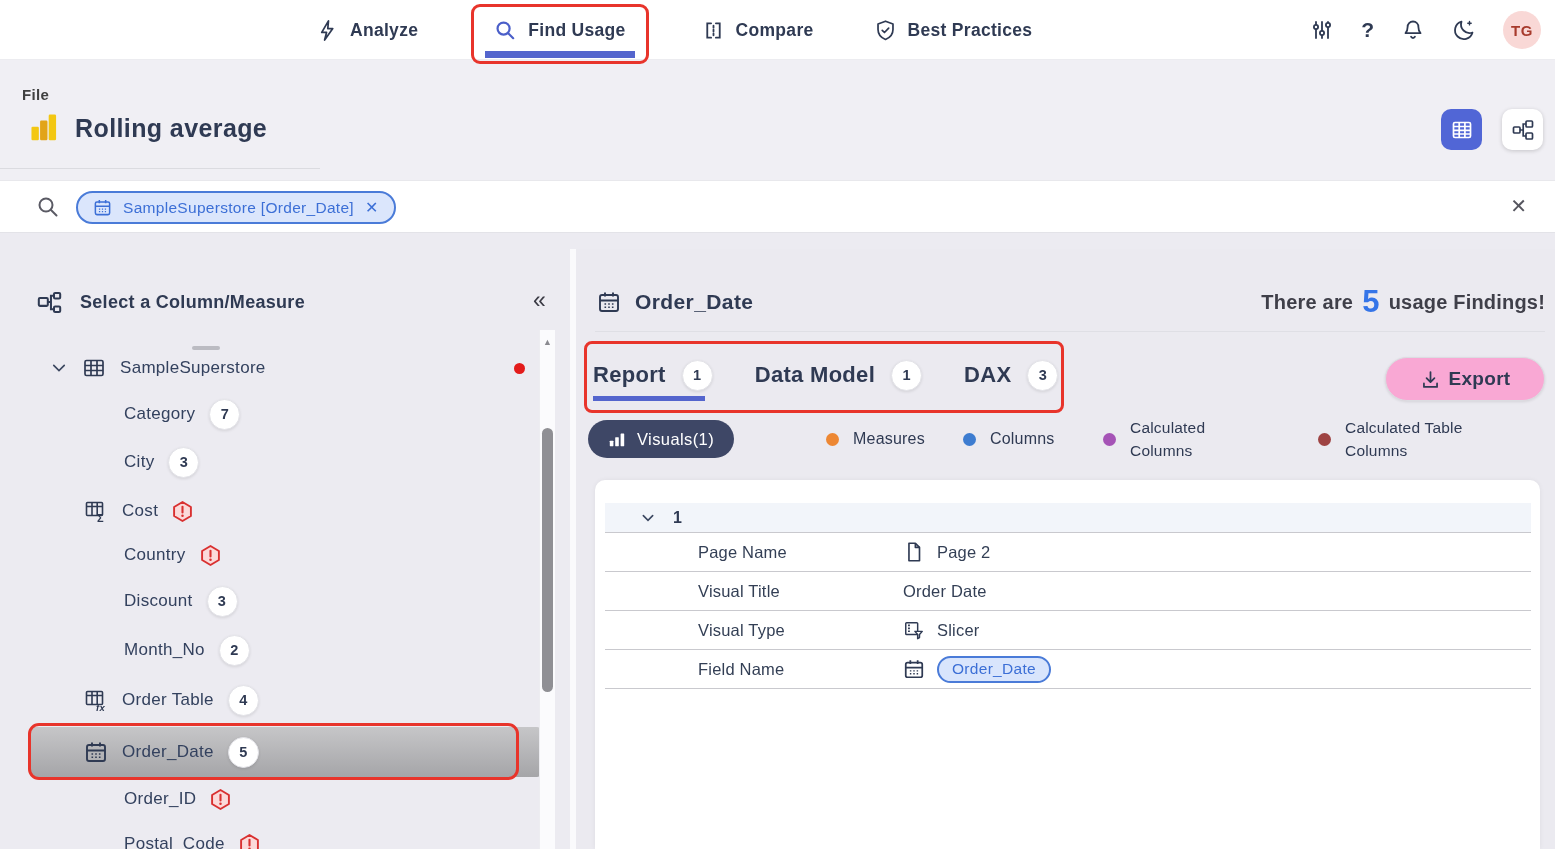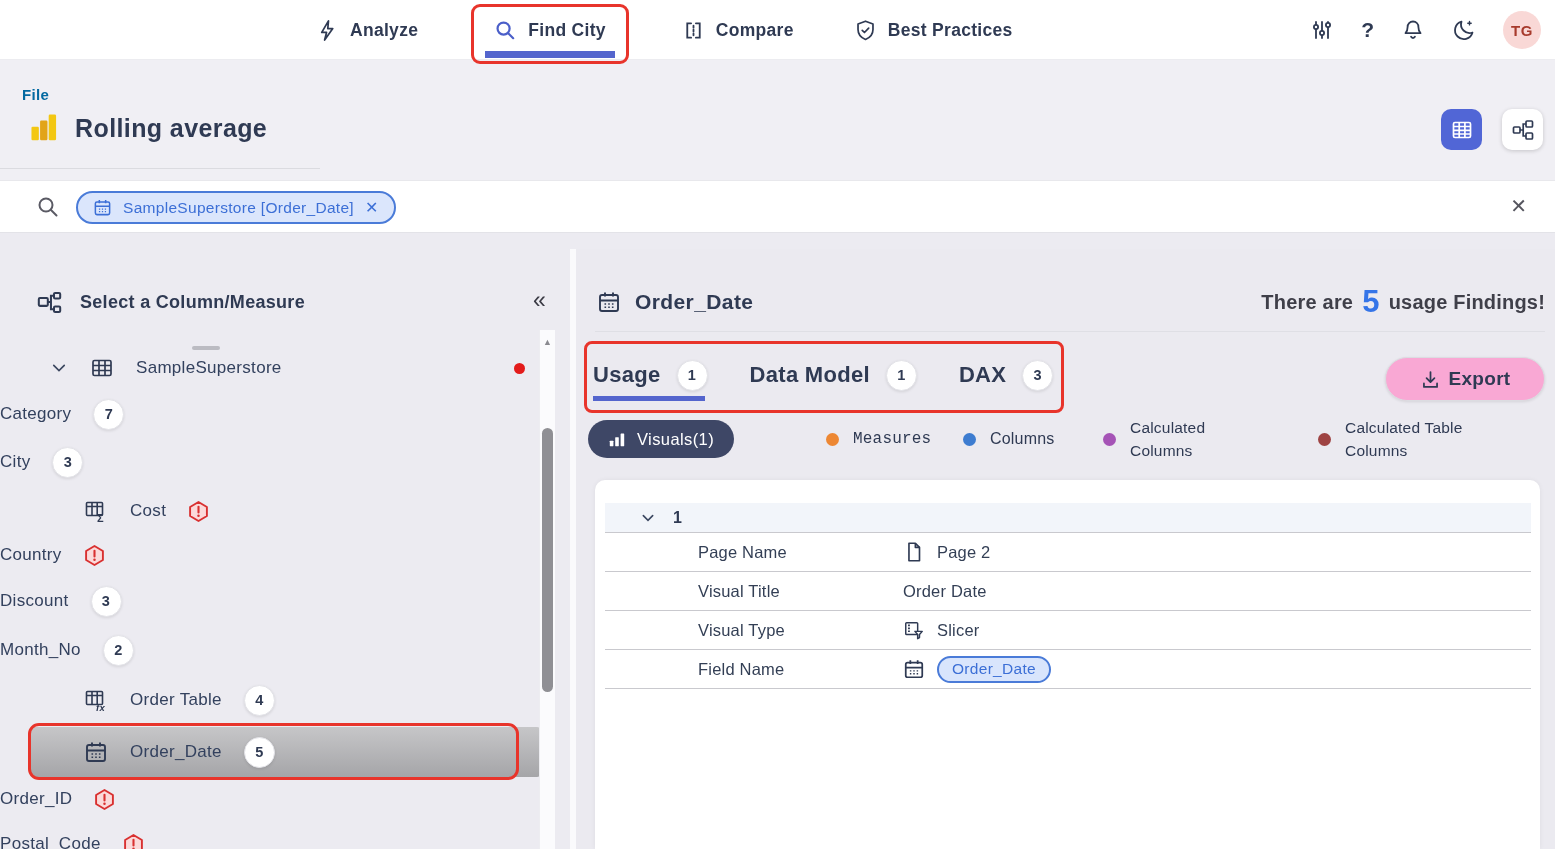--- a/index.html
+++ b/index.html
@@ -21,21 +21,21 @@
   .nav-underline { position:absolute; left:13px; right:13px; bottom:2px; height:7px; background:#5465CD; }
   .redbox { position:absolute; border:3px solid #E8342B; border-radius:9px; pointer-events:none; z-index:9; }
   .redbox-nav { left:-1px; right:-1px; top:4px; bottom:-4px; }
   .nav-icons { position:absolute; right:14px; top:0; height:60px; display:flex; align-items:center; gap:27px; }
   .nav-ic-btn { width:24px; height:24px; color:#2F3A53; cursor:pointer; }
   .help-q { width:auto; font-size:21px; font-weight:700; color:#2F3A53; cursor:pointer; }
   .avatar { width:38px; height:38px; border-radius:50%; background:#F9D8D6; color:#A73A2C; font-weight:700; font-size:15px; display:flex; align-items:center; justify-content:center; cursor:pointer; letter-spacing:.5px; }
 
   
   .fileheader { position:absolute; top:60px; left:0; width:1555px; height:136px; background:#F0EFF4; }
-  .file-label { position:absolute; left:22px; top:26px; font-size:15px; font-weight:700; color:#0369a1; letter-spacing:.3px; }
+  .file-label { position:absolute; left:22px; top:26px; font-size:15px; font-weight:700; color:#404040; letter-spacing:.3px; }
   .title-row { position:absolute; left:30px; top:52px; display:flex; align-items:center; gap:15px; }
   .pbi-icon { width:30px; height:32px; }
   .page-title { font-size:25px; font-weight:700; letter-spacing:.4px; color:#2F3A53; }
   .partial-line { position:absolute; left:0; top:108px; width:320px; height:1px; background:#DBDBE0; }
   .view-buttons { position:absolute; right:12px; top:49px; display:flex; gap:20px; }
   .view-btn { width:41px; height:41px; border-radius:10px; display:flex; align-items:center; justify-content:center; cursor:pointer; }
   .view-btn.grid { background:#5166D6; color:#fff; }
   .view-btn.model { background:#fff; color:#2F3A53; box-shadow:0 1px 4px rgba(0,0,0,.18); }
 
   
@@ -47,24 +47,24 @@
   .search-clear { position:absolute; right:28px; top:13px; font-size:20px; color:#55555E; cursor:pointer; }
 
   
   .sidebar { position:absolute; top:249px; left:0; width:570px; height:592px; background:#ECEBF1; }
   .side-head { position:absolute; left:36px; top:40px; display:flex; align-items:center; gap:17px; }
   .side-head .shic { width:27px; height:27px; color:#2F3A53; }
   .side-title { font-size:18px; font-weight:700; letter-spacing:.3px; color:#2F3A53; }
   .collapse { position:absolute; left:533px; top:38px; font-size:23px; color:#3A3A44; cursor:pointer; }
   .dash { position:absolute; left:192px; top:97px; width:28px; height:4px; background:#BBBBC2; border-radius:2px; }
 
-  .srow { position:absolute; left:0; width:538px; height:48px; display:flex; align-items:center; gap:22px; font-size:17px; color:#33415E; letter-spacing:.3px; cursor:pointer; }
+  .srow { position:absolute; left:0; width:538px; height:48px; display:flex; align-items:center; gap:14px; font-size:17px; color:#33415E; letter-spacing:.3px; cursor:pointer; }
   .pl-root { padding-left:50px; }
   .pl-icon { padding-left:84px; }
-  .pl-label { }
+  .pl-label { padding-left:124px; }
   .chev18 { width:18px; height:18px; color:#3A465F; }
   .tic24 { width:24px; height:24px; color:#2F3A53; }
   .countbadge { min-width:31px; height:31px; border-radius:50%; background:#fff; border:1px solid #E3E3E8; box-shadow:0 1px 3px rgba(0,0,0,.10); display:flex; align-items:center; justify-content:center; font-size:14.5px; font-weight:700; color:#2F3A53; }
   .warnbadge { width:21px; height:21px; }
   .reddot { position:absolute; left:514px; top:19px; width:11px; height:11px; border-radius:50%; background:#E31B1B; }
   .srow.selected { left:30px; width:510px; height:50px; padding-left:54px; background:linear-gradient(#C6C6C8,#A5A5A8); border-radius:3px; }
   .redbox-row { left:-2px; top:-4px; width:491px; height:57px; border-radius:11px; }
 
   .side-scrollbar { position:absolute; left:539px; top:81px; width:16px; height:519px; background:#FBFBFD; border-left:1px solid #EDEDF1; cursor:pointer; }
   .scroll-up { position:absolute; top:7px; left:3px; font-size:9px; color:#8A8A90; }
@@ -86,21 +86,21 @@
   .tab-underline { position:absolute; left:0; bottom:0; width:112px; height:5px; background:#5465CD; }
   .export-btn { position:absolute; right:10px; top:108px; width:160px; height:44px; border-radius:22px; background:#f9a8d4; border:1px solid #DCDCE1; box-shadow:0 1px 3px rgba(0,0,0,.10); display:flex; align-items:center; justify-content:center; gap:8px; font-size:19px; font-weight:700; color:#2F3A53; cursor:pointer; letter-spacing:.3px; }
   .export-btn svg { width:21px; height:21px; }
 
   .visuals-pill { position:absolute; left:12px; top:171px; height:38px; border-radius:19px; background:#3E4766; color:#fff; display:flex; align-items:center; gap:11px; padding:0 20px; font-size:16.5px; letter-spacing:.4px; cursor:pointer; }
   .visuals-pill svg { width:18px; height:18px; }
   .legend-item { position:absolute; top:171px; height:38px; display:flex; align-items:center; gap:14px; font-size:16px; color:#2F3A53; letter-spacing:.2px; }
   .legend-dot { width:13px; height:13px; border-radius:50%; flex:none; }
   .legend-item .lbl2 { width:112px; line-height:1.5; font-size:15.5px; }
   .legend-item .lbl2w { width:170px; line-height:1.5; font-size:15.5px; }
-  .li-1 { left:250px;font-family:Liberation Mono, monospace; } .li-2 { left:387px; } .li-3 { left:527px; } .li-4 { left:742px; }
+  .li-1 { left:250px; } .li-2 { left:387px; } .li-3 { left:527px; } .li-4 { left:742px; }
 
   .card { position:absolute; left:19px; top:231px; width:945px; height:369px; background:#fff; border-radius:10px 10px 0 0; box-shadow:0 0 5px rgba(0,0,0,.06); }
   .grouprow { position:absolute; left:10px; top:23px; width:926px; height:30px; background:#F2F5FA; border-bottom:1px solid #C9C9CE; display:flex; align-items:center; gap:17px; padding-left:35px; font-size:16px; font-weight:700; color:#2F3A53; cursor:pointer; }
   .grouprow .chev { width:16px; height:16px; color:#3A465F; }
   .trow { position:absolute; left:10px; width:926px; height:39px; border-bottom:1px solid #C9C9CE; display:flex; align-items:center; font-size:16.5px; color:#333F55; letter-spacing:.2px; }
   .t-1 { top:53px; } .t-2 { top:92px; } .t-3 { top:131px; } .t-4 { top:170px; }
   .tlabel { width:205px; margin-left:93px; }
   .tvalue { display:flex; align-items:center; gap:12px; }
   .vicon { width:22px; height:22px; color:#2F3A53; }
   .field-chip { height:27px; border-radius:14px; background:#D9E5FC; border:2px solid #4A7BD8; color:#3C6FD6; display:flex; align-items:center; padding:0 13px; font-size:15.5px; letter-spacing:.3px; cursor:pointer; }
@@ -115,21 +115,21 @@
           <path d="M13 2 L6 14 h5 L9 22 l8.5-12 h-5.2 z"></path>
         </svg>
       <span>Analyze</span>
     </div>
     <div class="nav-item active">
       <div class="redbox redbox-nav"></div>
       <svg class="nic" viewBox="0 0 24 24" fill="none" stroke="currentColor" stroke-width="2.3" stroke-linecap="round">
           <circle cx="10" cy="10" r="6.3"></circle>
           <path d="M14.8 14.8 L20 20"></path>
         </svg>
-      <span>Find City</span>
+      <span>Find Usage</span>
       <div class="nav-underline"></div>
     </div>
     <div class="nav-item">
       <svg class="nic" viewBox="0 0 24 24" fill="none" stroke="currentColor" stroke-width="1.9" stroke-linecap="round">
           <path d="M9.5 4.5 H5.5 v15 h4"></path>
           <path d="M14.5 4.5 h4 v15 h-4"></path>
           <path d="M12 7 v2 M12 11 v2 M12 15 v2"></path>
         </svg>
       <span>Compare</span>
     </div>
@@ -334,21 +334,21 @@
       <span>There are</span>
       <span class="count">5</span>
       <span>usage Findings!</span>
     </div>
   </div>
   <div class="main-headline"></div>
 
   <div class="redbox redbox-tabs"></div>
   <div class="tabs">
     <div class="tab">
-      <span>Usage</span>
+      <span>Report</span>
       <span class="countbadge">1</span>
       <div class="tab-underline"></div>
     </div>
     <div class="tab">
       <span>Data Model</span>
       <span class="countbadge">1</span>
     </div>
     <div class="tab">
       <span>DAX</span>
       <span class="countbadge">3</span>

